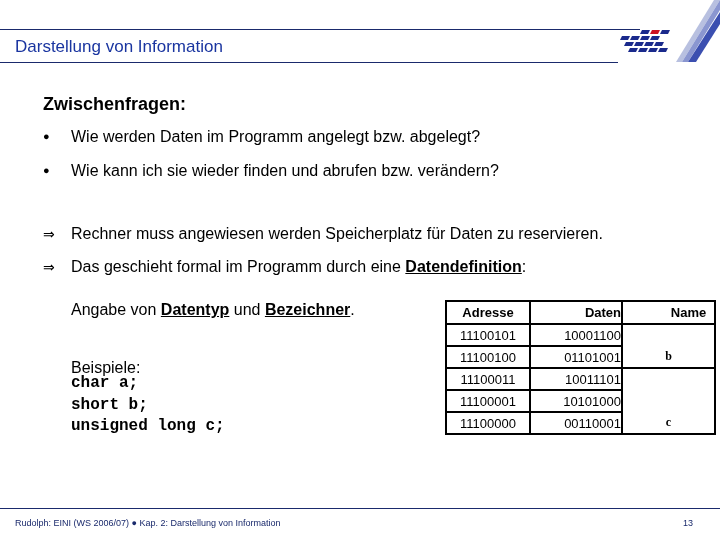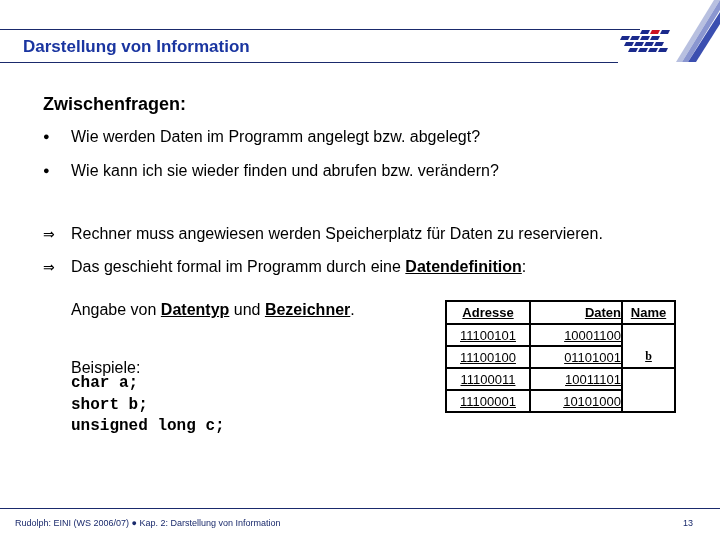--- a/index.html
+++ b/index.html
@@ -2,35 +2,35 @@
 <html><head>
   <meta charset="utf-8">
   <style>
     html, body { margin: 0; padding: 0; }
     body {
       width: 720px; height: 540px; position: relative; overflow: hidden;
       background: #ffffff; font-family: "Liberation Sans", sans-serif; color: #000;
     }
     .hline { position: absolute; left: 0; height: 1px; background: #1a2a6c; }
     #title {
-      position: absolute; left: 23px; top: 37px; font-size: 17px; font-weight: bold;
+      position: absolute; left: 15px; top: 37px; font-size: 17px; font-weight: normal;
       color: #1a35a0; white-space: nowrap;
     }
     #logo { position: absolute; left: 618px; top: 0; width: 102px; height: 64px; }
     .heading { position: absolute; left: 43px; top: 94px; font-size: 18px; font-weight: bold; white-space: nowrap; }
     .bullet-row { position: absolute; left: 43px; font-size: 16px; white-space: nowrap; }
     .bullet-row .mark { display: inline-block; width: 28px; font-size: 11px; vertical-align: 2px; }
     .arrow-row { position: absolute; left: 43px; font-size: 16px; white-space: nowrap; }
     .arrow-row .mark { display: inline-block; width: 28px; font-size: 14px; }
     .u { font-weight: bold; text-decoration: underline; }
     .plain { position: absolute; left: 71px; font-size: 16px; white-space: nowrap; }
     .code { position: absolute; left: 71px; font-family: "Liberation Mono", monospace; font-weight: bold; font-size: 16px; white-space: nowrap; line-height: 21.5px; }
     #memtable {
       position: absolute; left: 445px; top: 300px; border-collapse: collapse;
-      border: 2px solid #b91c1c; font-size: 13px; text-decoration: underline;
+      border: 2px solid #b91c1c; font-size: 13px;
     }
     #memtable th, #memtable td {
       border: 2px solid #000; height: 20px; padding: 0; text-align: center;
     }
     #memtable th { font-weight: bold; height: 21px; }
     #memtable .c1 { width: 82px; }
     #memtable .c2 { width: 90px; text-align: right; }
     #memtable .c3 { width: 51px; font-family: "Liberation Serif", serif; font-weight: bold; font-size: 12px; }
     #memtable td.c3 { border-top: none; border-bottom: none; }
     #memtable tr:last-child td.c3 { border-bottom: 2px solid #000; }
@@ -101,21 +101,21 @@
   <div>char a;</div>
   <div>short b;</div>
   <div>unsigned long c;</div>
 </div>
 
 <table id="memtable">
   <thead>
     <tr>
       <th class="c1">Adresse</th>
       <th class="c2">Daten</th>
-      <th class="c3" style="font-family:'Liberation Sans',sans-serif;font-size:13px;">Name</th>
+      <th class="c3" style="font-family:'Liberation Sans',sans-serif;font-size:13px;padding-left:40px;">Name</th>
     </tr>
   </thead>
   <tbody>
     <tr>
       <td class="c1">11100101</td>
       <td class="c2">10001100</td>
       <td class="c3" style="border-top:2px solid #000;"></td>
     </tr>
     <tr>
       <td class="c1">11100100</td>
@@ -125,18 +125,23 @@
     <tr>
       <td class="c1">11100011</td>
       <td class="c2">10011101</td>
       <td class="c3" style="border-top:2px solid #000;"></td>
     </tr>
     <tr>
       <td class="c1">11100001</td>
       <td class="c2">10101000</td>
       <td class="c3"></td>
     </tr>
+    <tr>
+      <td class="c1">11100000</td>
+      <td class="c2">00110001</td>
+      <td class="c3">c</td>
+    </tr>
   </tbody>
 </table>
 
 <div class="hline" style="top:508px;width:720px;"></div>
 <div id="footer-left">Rudolph: EINI (WS 2006/07)  ●  Kap. 2: Darstellung von Information</div>
 <div id="footer-right">13</div>
 
 </body></html>

